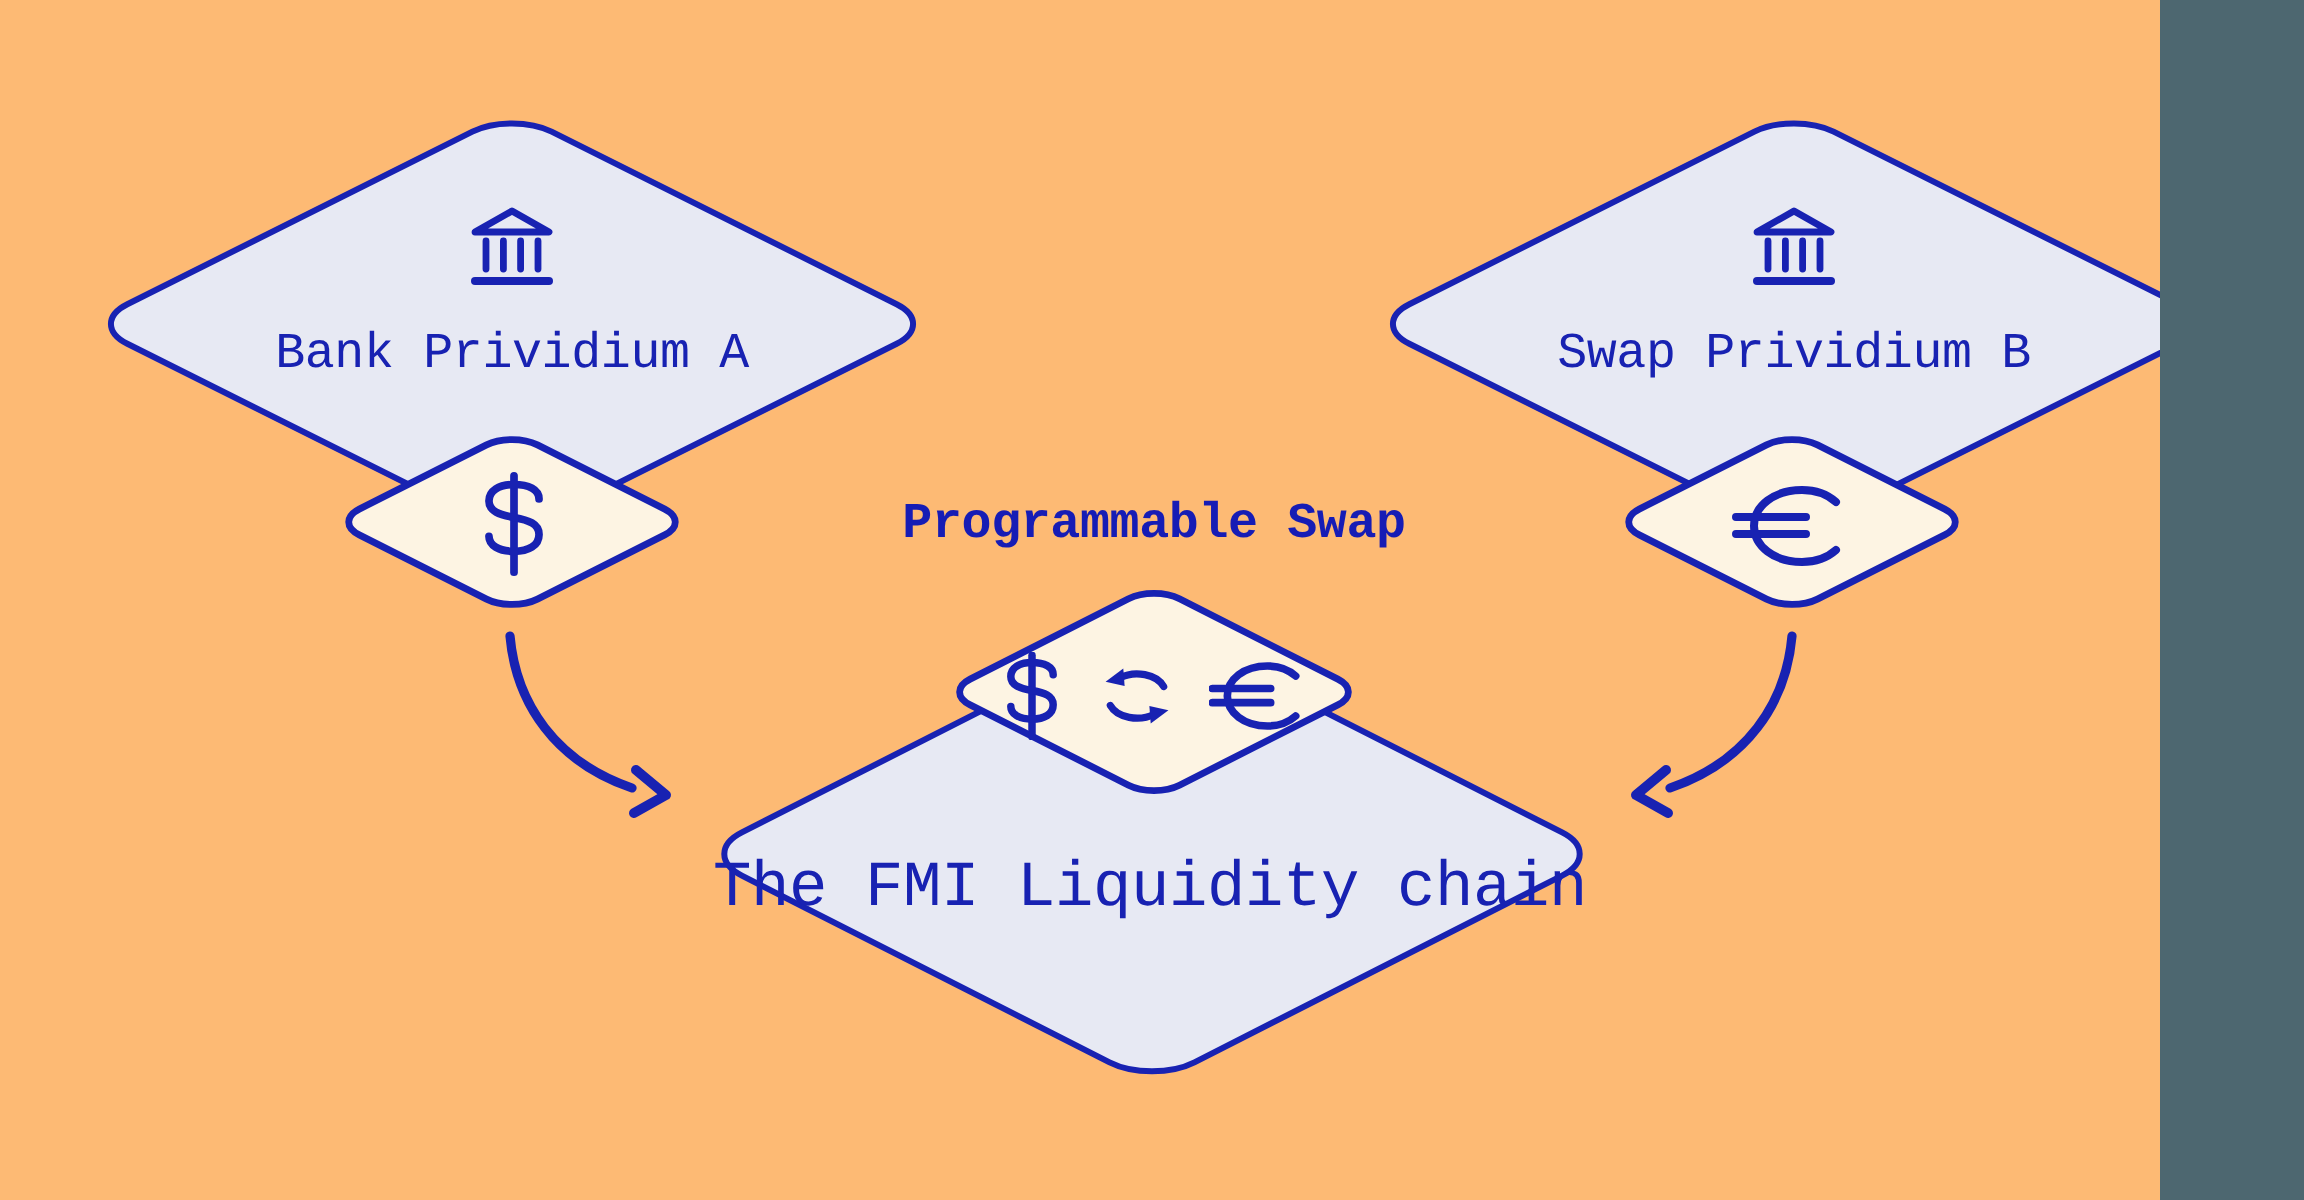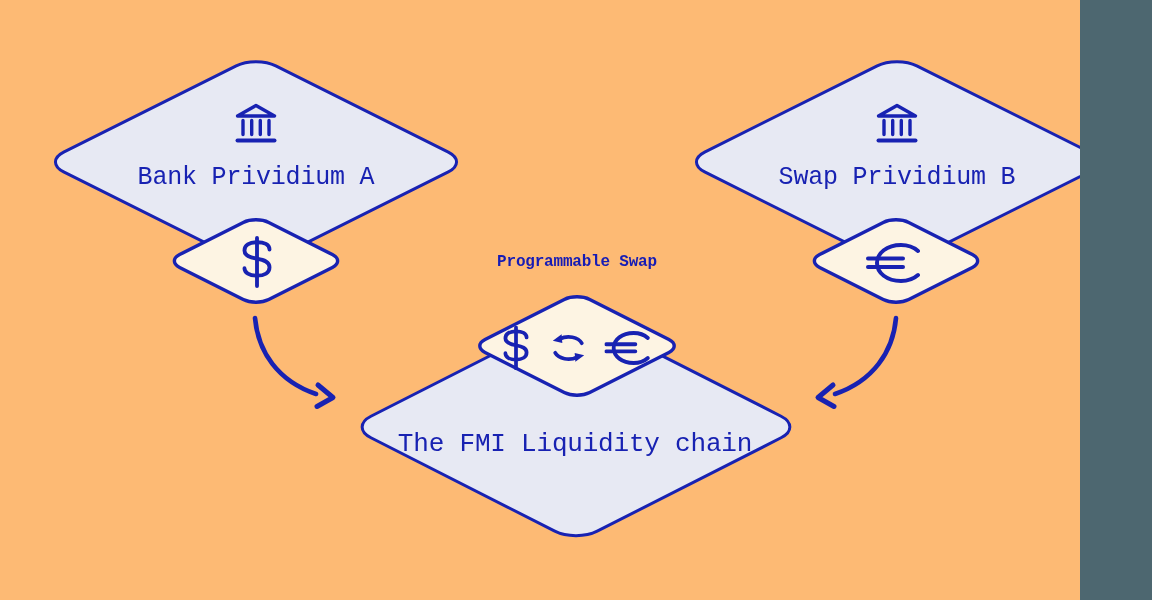--- a/index.html
+++ b/index.html
@@ -8,22 +8,22 @@
     background:#fdba74;
     font-family:Liberation Mono, monospace;
   }
   .layer{position:absolute;left:0;top:0;}
   .label{
     position:absolute;transform:translate(-50%,-50%);
     color:#1822b2;white-space:nowrap;text-align:center;
     letter-spacing:-0.2px;
   }
   .node-label{font-size:25px;font-weight:500;}
-  .fmi-label{font-size:26px;font-weight:500;}
-  .swap-title{font-size:16px;font-weight:700;color:#161cb5;}
+  .fmi-label{font-size:32px;font-weight:500;}
+  .swap-title{font-size:25px;font-weight:700;color:#161cb5;}
   .icon-abs{position:absolute;transform:translate(-50%,-50%);line-height:0;}
   .swap-row{
     position:absolute;left:577px;top:348px;transform:translate(-50%,-50%);
     display:flex;align-items:center;gap:13px;line-height:0;
   }
   svg .shape{fill:#e7e9f3;stroke:#1822b2;stroke-width:3;}
   svg .token{fill:#fdf4e3;stroke:#1822b2;stroke-width:3.4;}
   svg .edge{fill:none;stroke:#1822b2;stroke-width:4.6;stroke-linecap:round;}
   svg .edge-head{fill:none;stroke:#1822b2;stroke-width:5;stroke-linecap:round;stroke-linejoin:round;}
   .glyph{stroke:#1822b2;stroke-width:4;fill:none;stroke-linecap:round;stroke-linejoin:round;}

